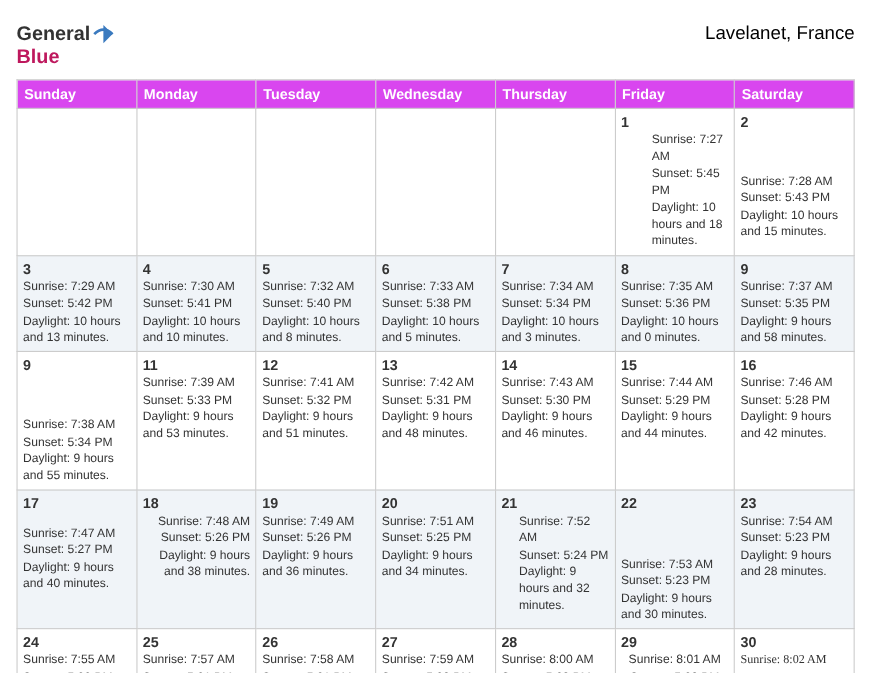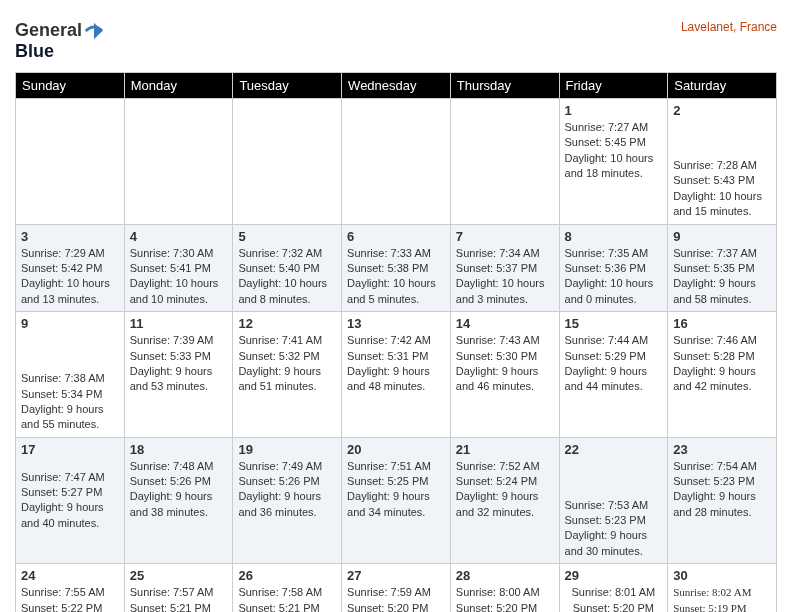--- a/index.html
+++ b/index.html
@@ -2,27 +2,27 @@
 <html><head>
   <meta charset="utf-8">
   <style>
     * { box-sizing: border-box; margin: 0; padding: 0; }
     body { font-family: Arial, sans-serif; background: #fff; width: 792px; min-height: 612px; }
     .container { padding: 20px 15px; }
     .header { display: flex; justify-content: space-between; align-items: flex-start; margin-bottom: 10px; }
     .logo { display: flex; flex-direction: column; }
     .logo-text { display: flex; align-items: center; }
     .logo-general { font-size: 18px; font-weight: bold; color: #333; }
-    .logo-blue { font-size: 18px; font-weight: bold; color: #0f172a; }
+    .logo-blue { font-size: 18px; font-weight: bold; color: #be185d; }
     .logo-icon { width: 20px; height: 20px; margin-left: 2px; }
     .title-area { text-align: right; }
     .month-title { font-size: 32px; font-weight: normal; color: #333; }
-    .location { font-size: 12px; color: #c2410c; }
+    .location { font-size: 17px; color: #000000; }
     table { width: 100%; border-collapse: collapse; }
-    thead tr th { background-color: #000000; color: #fff; text-align: left; padding: 5px 6px; font-size: 13px; font-weight: normal; border: 1px solid #ccc; }
+    thead tr th { background-color: #d946ef; color: #fff; text-align: left; padding: 5px 6px; font-size: 13px; font-weight: bold; border: 1px solid #ccc; }
     tbody tr td { border: 1px solid #ccc; vertical-align: top; padding: 4px 5px; font-size: 11px; color: #333; width: calc(100%/7); }
     tbody tr:nth-child(odd) td { background: #fff; }
     tbody tr:nth-child(even) td { background: #f0f4f8; }
     .day-num { font-size: 13px; font-weight: bold; display: block; margin-bottom: 2px; }
     .day-info { line-height: 1.4; }
     td.empty { background: #f5f5f5; }
   </style>
 </head>
 <body>
 
@@ -57,21 +57,21 @@
     </thead>
     <tbody id="calendar-body">
     <tr>
           <td class="empty"></td>
           <td class="empty"></td>
           <td class="empty"></td>
           <td class="empty"></td>
           <td class="empty"></td>
           <td>
             <span class="day-num">1</span>
-            <div class="day-info" style="white-space: pre-line;">Sunrise: 7:27 AM
+            <div class="day-info" style="white-space: pre-line; margin-left: 28px;">Sunrise: 7:27 AM
 Sunset: 5:45 PM
 Daylight: 10 hours and 18 minutes.</div>
           </td>
           <td>
             <span class="day-num">2</span>
             <div class="day-info" style="white-space: pre-line; margin-top: 40px;">Sunrise: 7:28 AM
 Sunset: 5:43 PM
 Daylight: 10 hours and 15 minutes.</div>
           </td>
         </tr>
@@ -96,21 +96,21 @@
           </td>
           <td>
             <span class="day-num">6</span>
             <div class="day-info" style="white-space: pre-line;">Sunrise: 7:33 AM
 Sunset: 5:38 PM
 Daylight: 10 hours and 5 minutes.</div>
           </td>
           <td>
             <span class="day-num">7</span>
             <div class="day-info" style="white-space: pre-line;">Sunrise: 7:34 AM
-Sunset: 5:37 PM
+Sunset: 5:34 PM
 Daylight: 10 hours and 3 minutes.</div>
           </td>
           <td>
             <span class="day-num">8</span>
             <div class="day-info" style="white-space: pre-line;">Sunrise: 7:35 AM
 Sunset: 5:36 PM
 Daylight: 10 hours and 0 minutes.</div>
           </td>
           <td>
             <span class="day-num">9</span>
@@ -165,39 +165,39 @@
         </tr>
         <tr>
           <td>
             <span class="day-num">17</span>
             <div class="day-info" style="white-space: pre-line; margin-top: 13px;">Sunrise: 7:47 AM
 Sunset: 5:27 PM
 Daylight: 9 hours and 40 minutes.</div>
           </td>
           <td>
             <span class="day-num">18</span>
-            <div class="day-info" style="white-space: pre-line;">Sunrise: 7:48 AM
+            <div class="day-info" style="white-space: pre-line; text-align: right;">Sunrise: 7:48 AM
 Sunset: 5:26 PM
 Daylight: 9 hours and 38 minutes.</div>
           </td>
           <td>
             <span class="day-num">19</span>
             <div class="day-info" style="white-space: pre-line;">Sunrise: 7:49 AM
 Sunset: 5:26 PM
 Daylight: 9 hours and 36 minutes.</div>
           </td>
           <td>
             <span class="day-num">20</span>
             <div class="day-info" style="white-space: pre-line;">Sunrise: 7:51 AM
 Sunset: 5:25 PM
 Daylight: 9 hours and 34 minutes.</div>
           </td>
           <td>
             <span class="day-num">21</span>
-            <div class="day-info" style="white-space: pre-line;">Sunrise: 7:52 AM
+            <div class="day-info" style="white-space: pre-line; margin-left: 16px;">Sunrise: 7:52 AM
 Sunset: 5:24 PM
 Daylight: 9 hours and 32 minutes.</div>
           </td>
           <td>
             <span class="day-num">22</span>
             <div class="day-info" style="white-space: pre-line; margin-top: 41px;">Sunrise: 7:53 AM
 Sunset: 5:23 PM
 Daylight: 9 hours and 30 minutes.</div>
           </td>
           <td>

